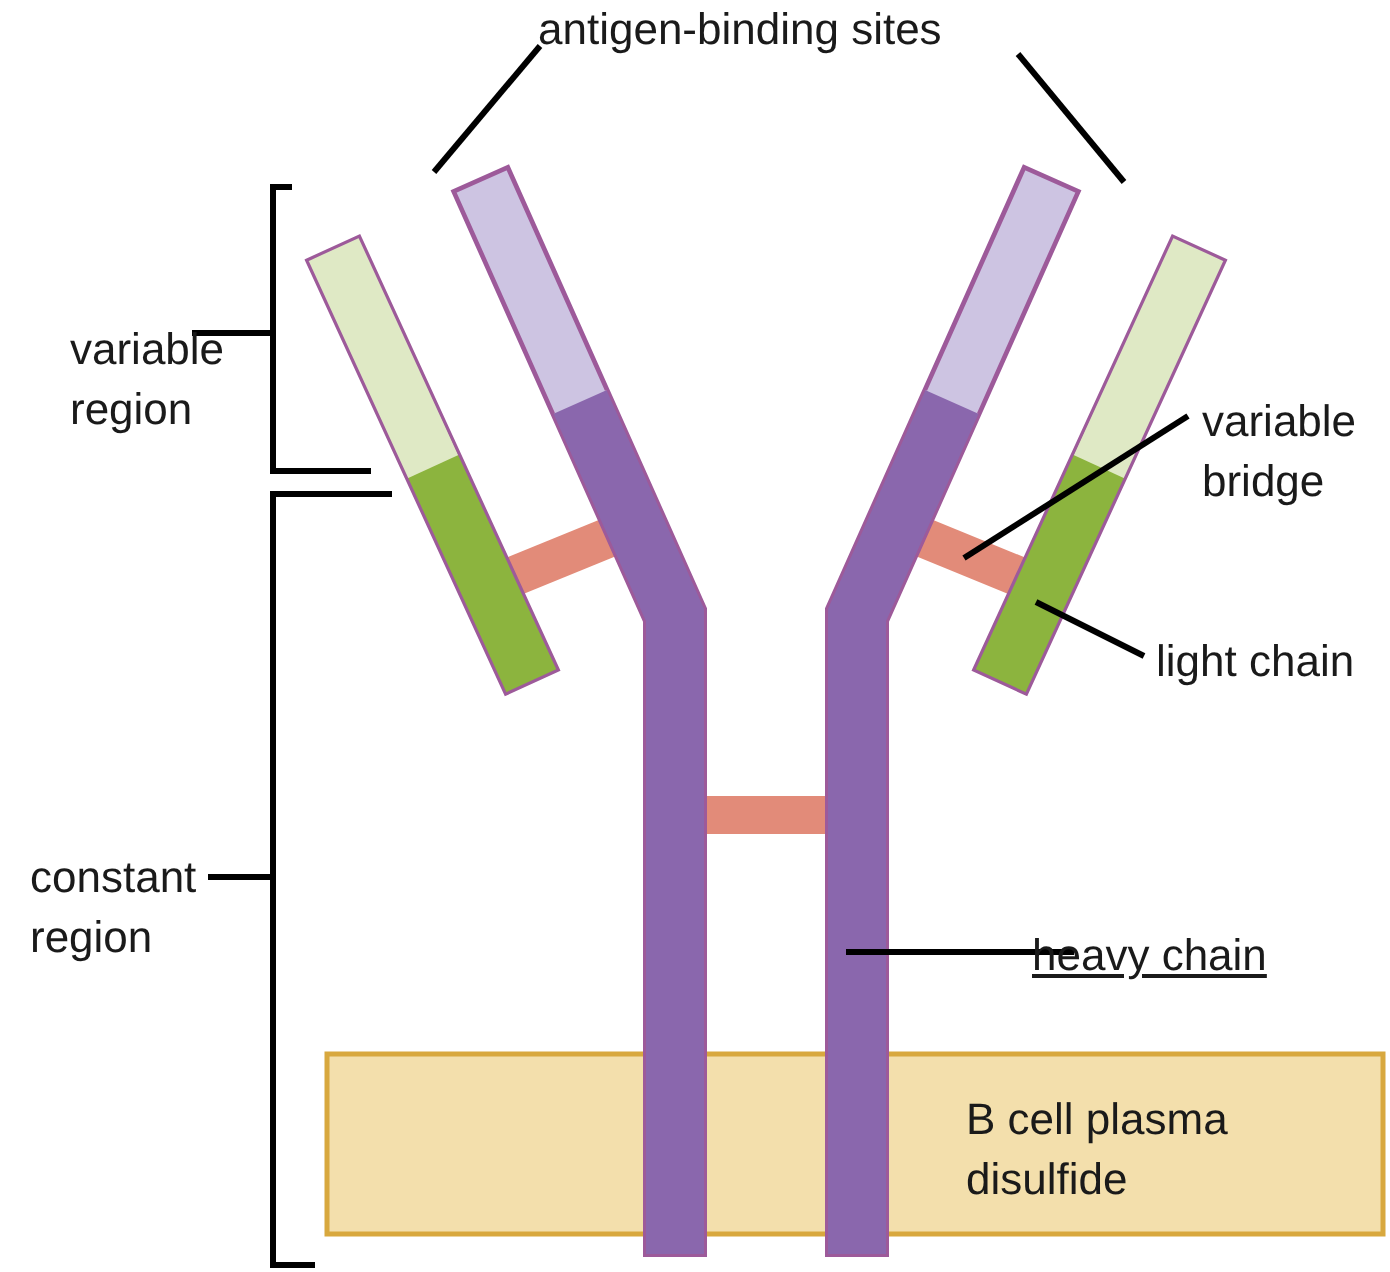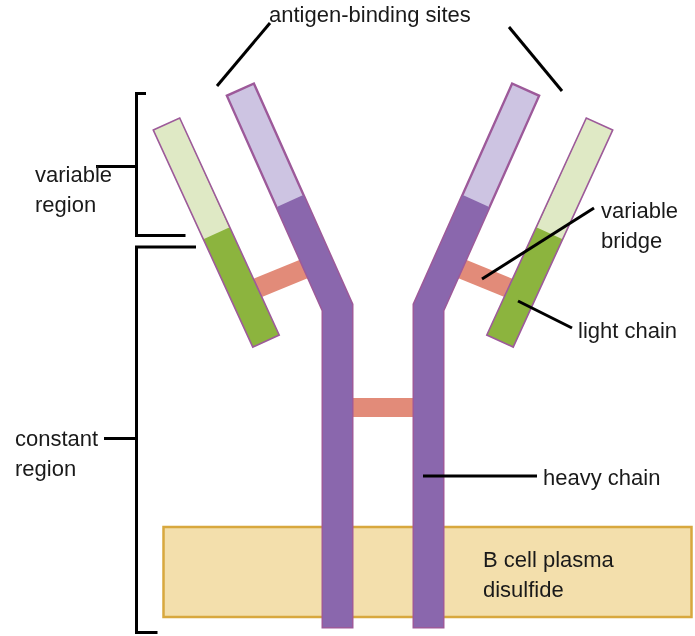--- a/index.html
+++ b/index.html
@@ -98,20 +98,20 @@
     <div>region</div>
   </div>
 
   <div class="lbl" style="left:601px; top:196px;">
     <div>variable</div>
     <div>bridge</div>
   </div>
 
   <div class="lbl" style="left:578px; top:316px;text-align:right;">light chain</div>
 
-  <div class="lbl" style="left:543px; top:463px;">heavy chain</div>
+  <div class="lbl" style="left:516px; top:463px;text-decoration:underline;">heavy chain</div>
 
   <div class="lbl lbl-membrane" style="left:483px; top:545px;">
     <div>B cell plasma</div>
     <div>disulfide</div>
   </div>
 
 </div>
 
 </body></html>

